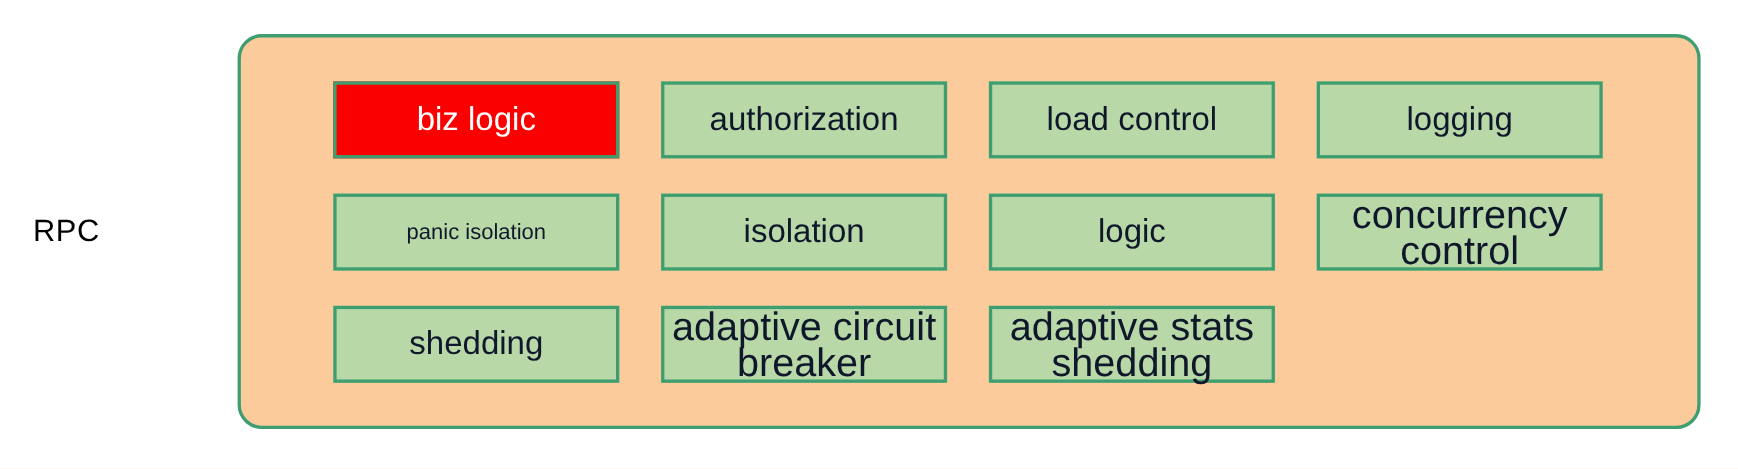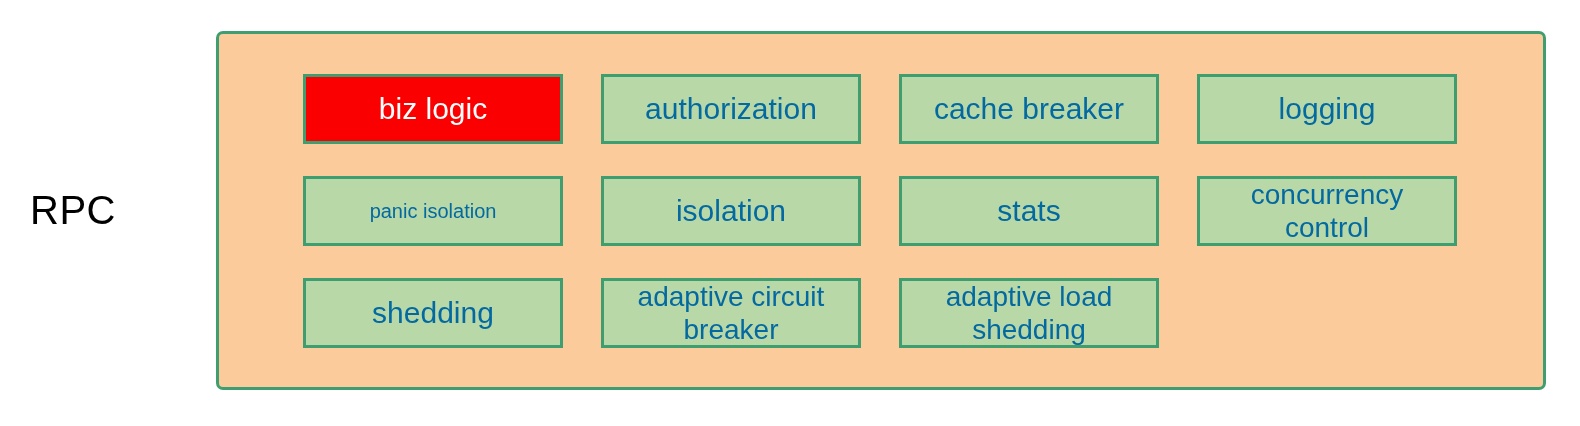--- a/index.html
+++ b/index.html
@@ -25,37 +25,37 @@
   }
 
   
   #rpc-label {
     position: absolute;
     left: 30px;
     top: 182px;
     width: 170px;
     height: 56px;
     line-height: 56px;
-    font-size: 40px;
+    font-size: 28px;
     color: #000000;
     letter-spacing: 0.5px;
     white-space: nowrap;
   }
 
   
   #rpc-container {
     position: absolute;
     left: 216px;
     top: 31px;
     width: 1330px;
     height: 359px;
     box-sizing: border-box;
     background: #fbcb9c;
     border: 3px solid #3f9e70;
-    border-radius: 7px;
+    border-radius: 22px;
   }
 
   
   #middleware-grid {
     position: absolute;
     left: 84px;   
     top: 40px;    
     width: 1160px;
     display: grid;
     grid-template-columns: repeat(4, 260px);
@@ -78,80 +78,80 @@
   }
 
   .mw-box.highlight {
     background: #fa0000;
     border: 3px solid #3f9e70;
   }
 
   .mw-label {
     font-size: 30px;
     line-height: 34px;
-    color: #0369a1;
+    color: #0f172a;
     white-space: pre-line;
   }
 
   .mw-box.highlight .mw-label {
     color: #ffffff;
   }
 
   .mw-label.small {
     font-size: 20px;
     line-height: 30px;
   }
 
   .mw-label.two-line {
-    font-size: 28px;
+    font-size: 36px;
     line-height: 33px;
   }
 </style>
 </head>
 <body>
 
 <div id="diagram-canvas">
 
   <div id="rpc-label">RPC</div>
 
   <div id="rpc-container">
     <div id="middleware-grid">
 
     <div class="mw-box highlight">
           <span class="mw-label">biz logic</span>
         </div>
         <div class="mw-box">
           <span class="mw-label">authorization</span>
         </div>
         <div class="mw-box">
-          <span class="mw-label">cache breaker</span>
+          <span class="mw-label">load control</span>
         </div>
         <div class="mw-box">
           <span class="mw-label">logging</span>
         </div>
         <div class="mw-box">
           <span class="mw-label small">panic isolation</span>
         </div>
         <div class="mw-box">
           <span class="mw-label">isolation</span>
         </div>
         <div class="mw-box">
-          <span class="mw-label">stats</span>
+          <span class="mw-label">logic</span>
         </div>
         <div class="mw-box">
           <span class="mw-label two-line">concurrency
 control</span>
         </div>
         <div class="mw-box">
           <span class="mw-label">shedding</span>
         </div>
         <div class="mw-box">
           <span class="mw-label two-line">adaptive circuit
 breaker</span>
         </div>
         <div class="mw-box">
-          <span class="mw-label two-line">adaptive load
+          <span class="mw-label two-line">adaptive stats
 shedding</span>
         </div>
       </div>
   </div>
 
 </div>
 
 </body></html>

